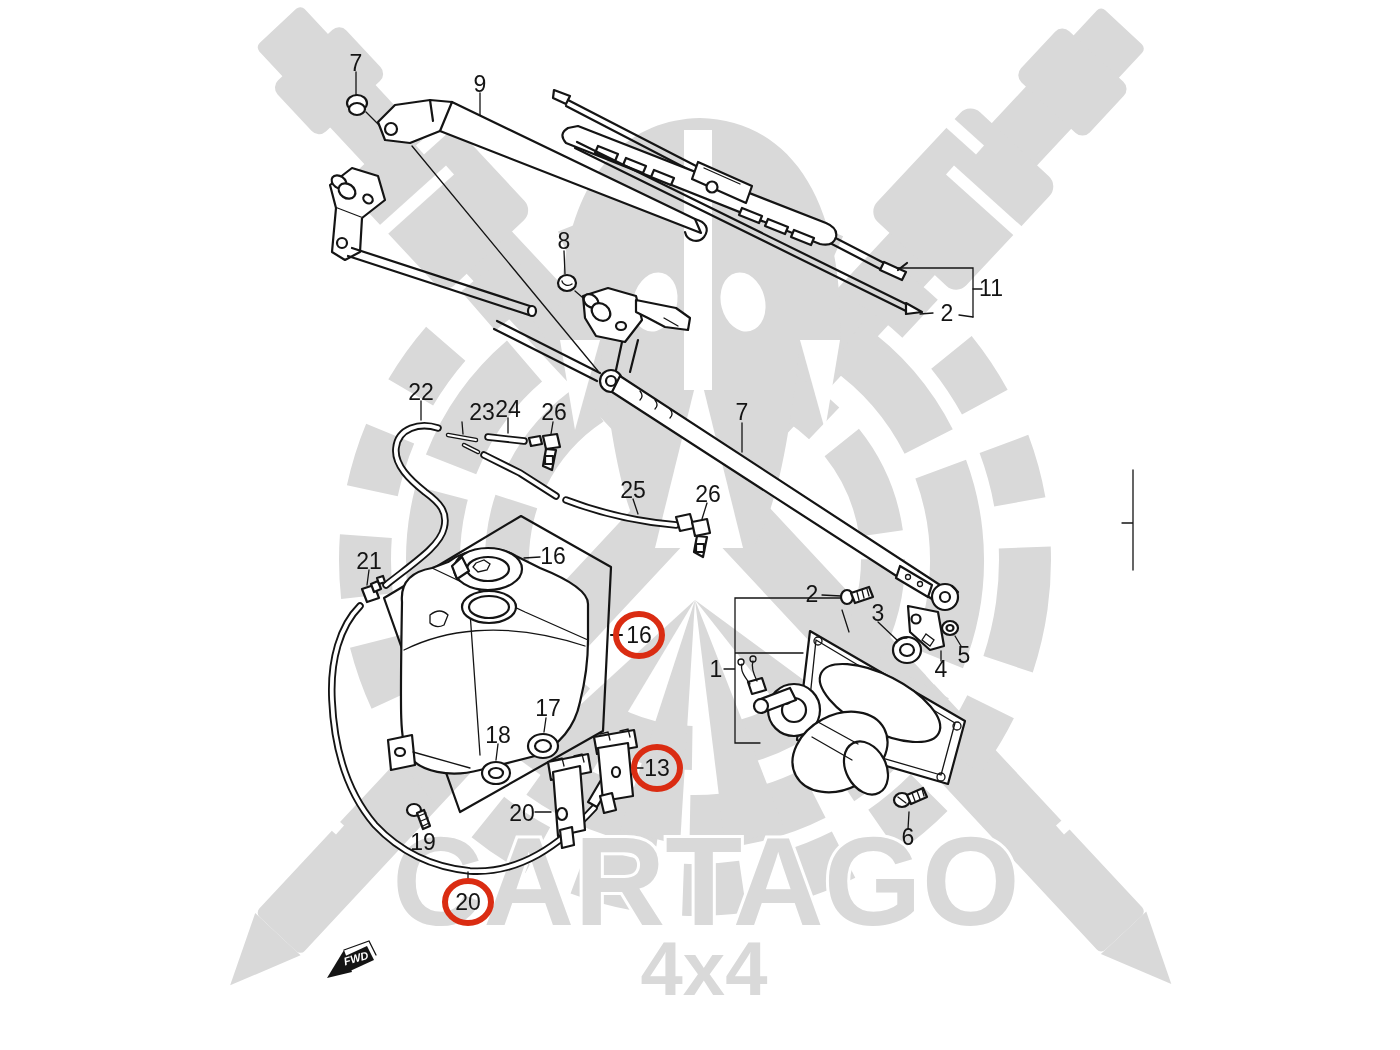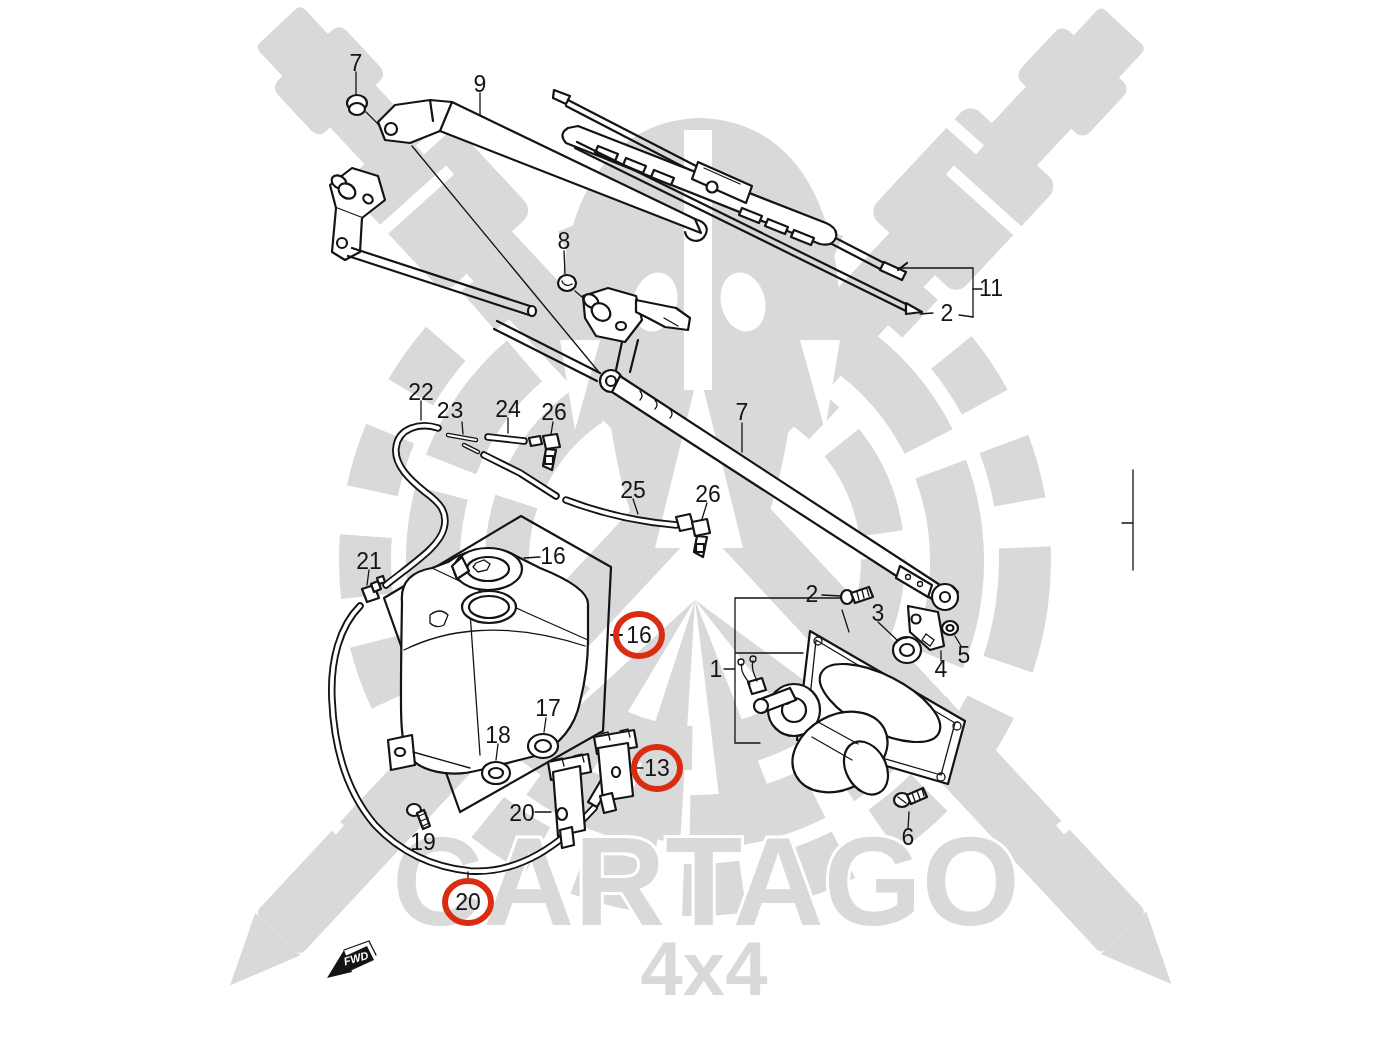--- a/index.html
+++ b/index.html
@@ -341,21 +341,21 @@
   </g>
 </svg>
 
 <div id="callouts">
       <div class="callout" style="left: 356px; top: 63px;">7</div>
       <div class="callout" style="left: 480px; top: 84px;">9</div>
       <div class="callout" style="left: 564px; top: 241px;">8</div>
       <div class="callout" style="left: 991px; top: 288px;">11</div>
       <div class="callout" style="left: 947px; top: 313px;">2</div>
       <div class="callout" style="left: 421px; top: 392px;">22</div>
-      <div class="callout" style="left: 450px; top: 412px; font-family: Liberation Mono, monospace;">23</div>
+      <div class="callout" style="left: 482px; top: 412px;">23</div>
       <div class="callout" style="left: 508px; top: 409px;">24</div>
       <div class="callout" style="left: 554px; top: 412px;">26</div>
       <div class="callout" style="left: 742px; top: 412px;">7</div>
       <div class="callout" style="left: 633px; top: 490px;">25</div>
       <div class="callout" style="left: 708px; top: 494px;">26</div>
       <div class="callout" style="left: 369px; top: 561px;">21</div>
       <div class="callout" style="left: 553px; top: 556px;">16</div>
       <div class="callout circled" style="left: 639px; top: 635px; border-color: rgb(218, 44, 18);">16</div>
       <div class="callout" style="left: 812px; top: 594px;">2</div>
       <div class="callout" style="left: 878px; top: 613px;">3</div>

